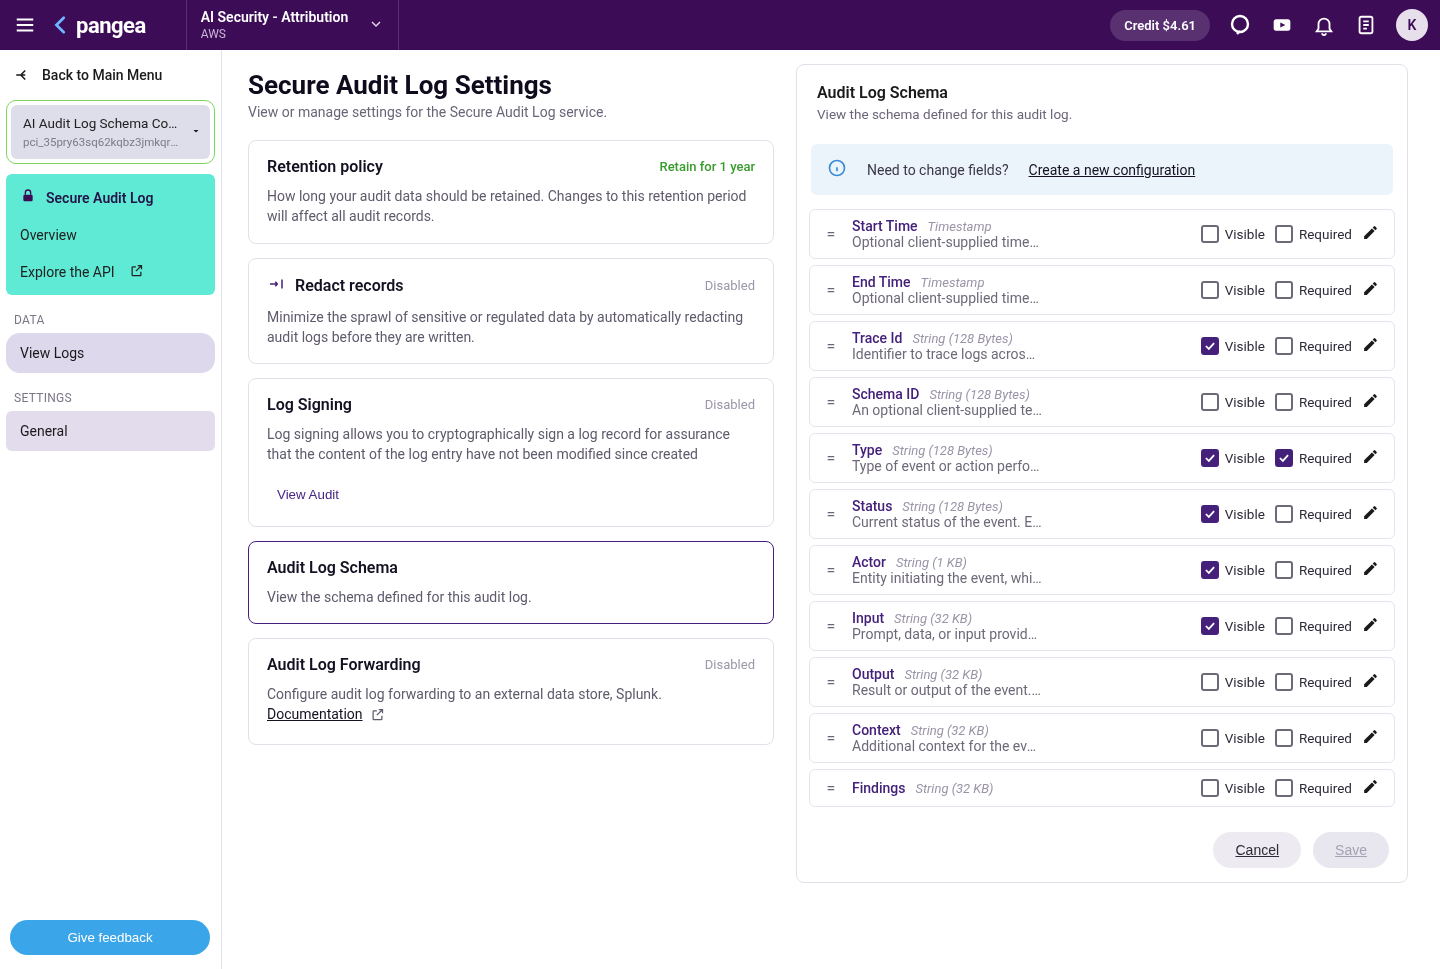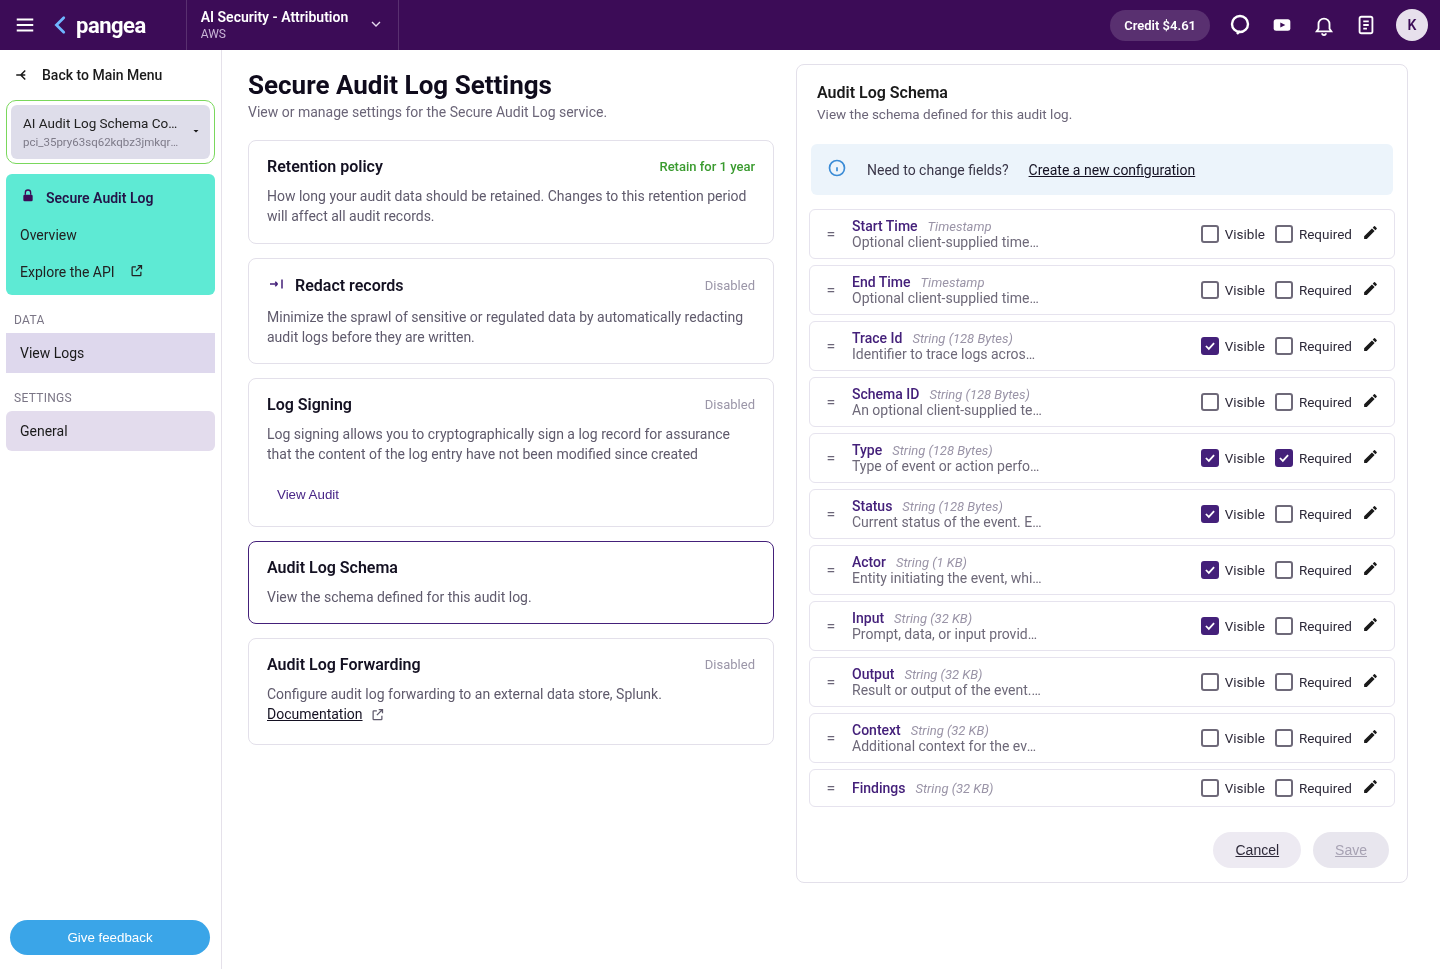--- a/index.html
+++ b/index.html
@@ -91,21 +91,21 @@
   .config-selector .caret { position:absolute; right:8px; top:50%; transform:translateY(-50%); }
   .side-group { background:#5eead4; margin:10px 6px 0 6px; border-radius:6px; padding:4px 0; }
   .side-row {
     display:flex; align-items:center; gap:10px;
     padding: 10px 14px; color:#241348; font-weight:600; cursor:pointer;
   }
   .side-row.sub { font-weight:400; color:#222; }
   .side-row .ext { margin-left:4px; }
   .side-label { padding: 18px 14px 6px 14px; font-size:12px; color:#7a7585; letter-spacing:0.3px; }
   .side-item { padding: 12px 14px; cursor:pointer; }
-  .side-item.selected { background:#ded8ed; border-radius:0; margin:0 6px; }
+  .side-item.selected { background:#ded8ed; border-radius:14px; margin:0 6px; }
   .side-item.selected2 { background:#e3dced; border-radius:6px; margin:0 6px; }
   .feedback-btn {
     position:absolute; bottom:14px; left:10px; right:auto;
     width: 200px;
     background:#3aa5e8; color:#fff; font-weight:500;
     border:none; border-radius:20px; padding:10px 16px; cursor:pointer;
   }
 
   
   .main-inner { display:flex; gap:22px; padding: 14px 32px 26px 26px; }

